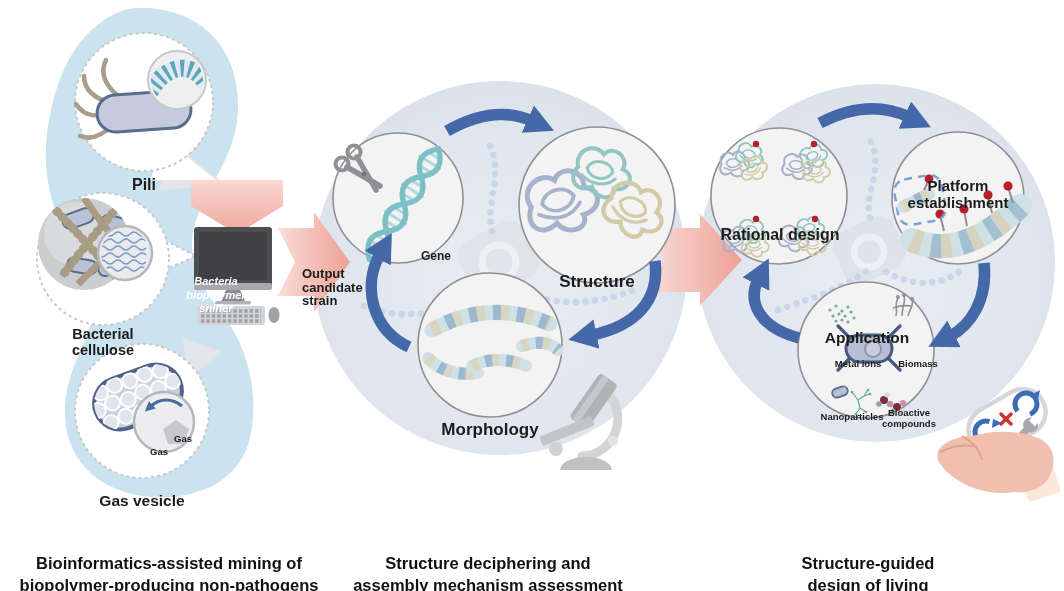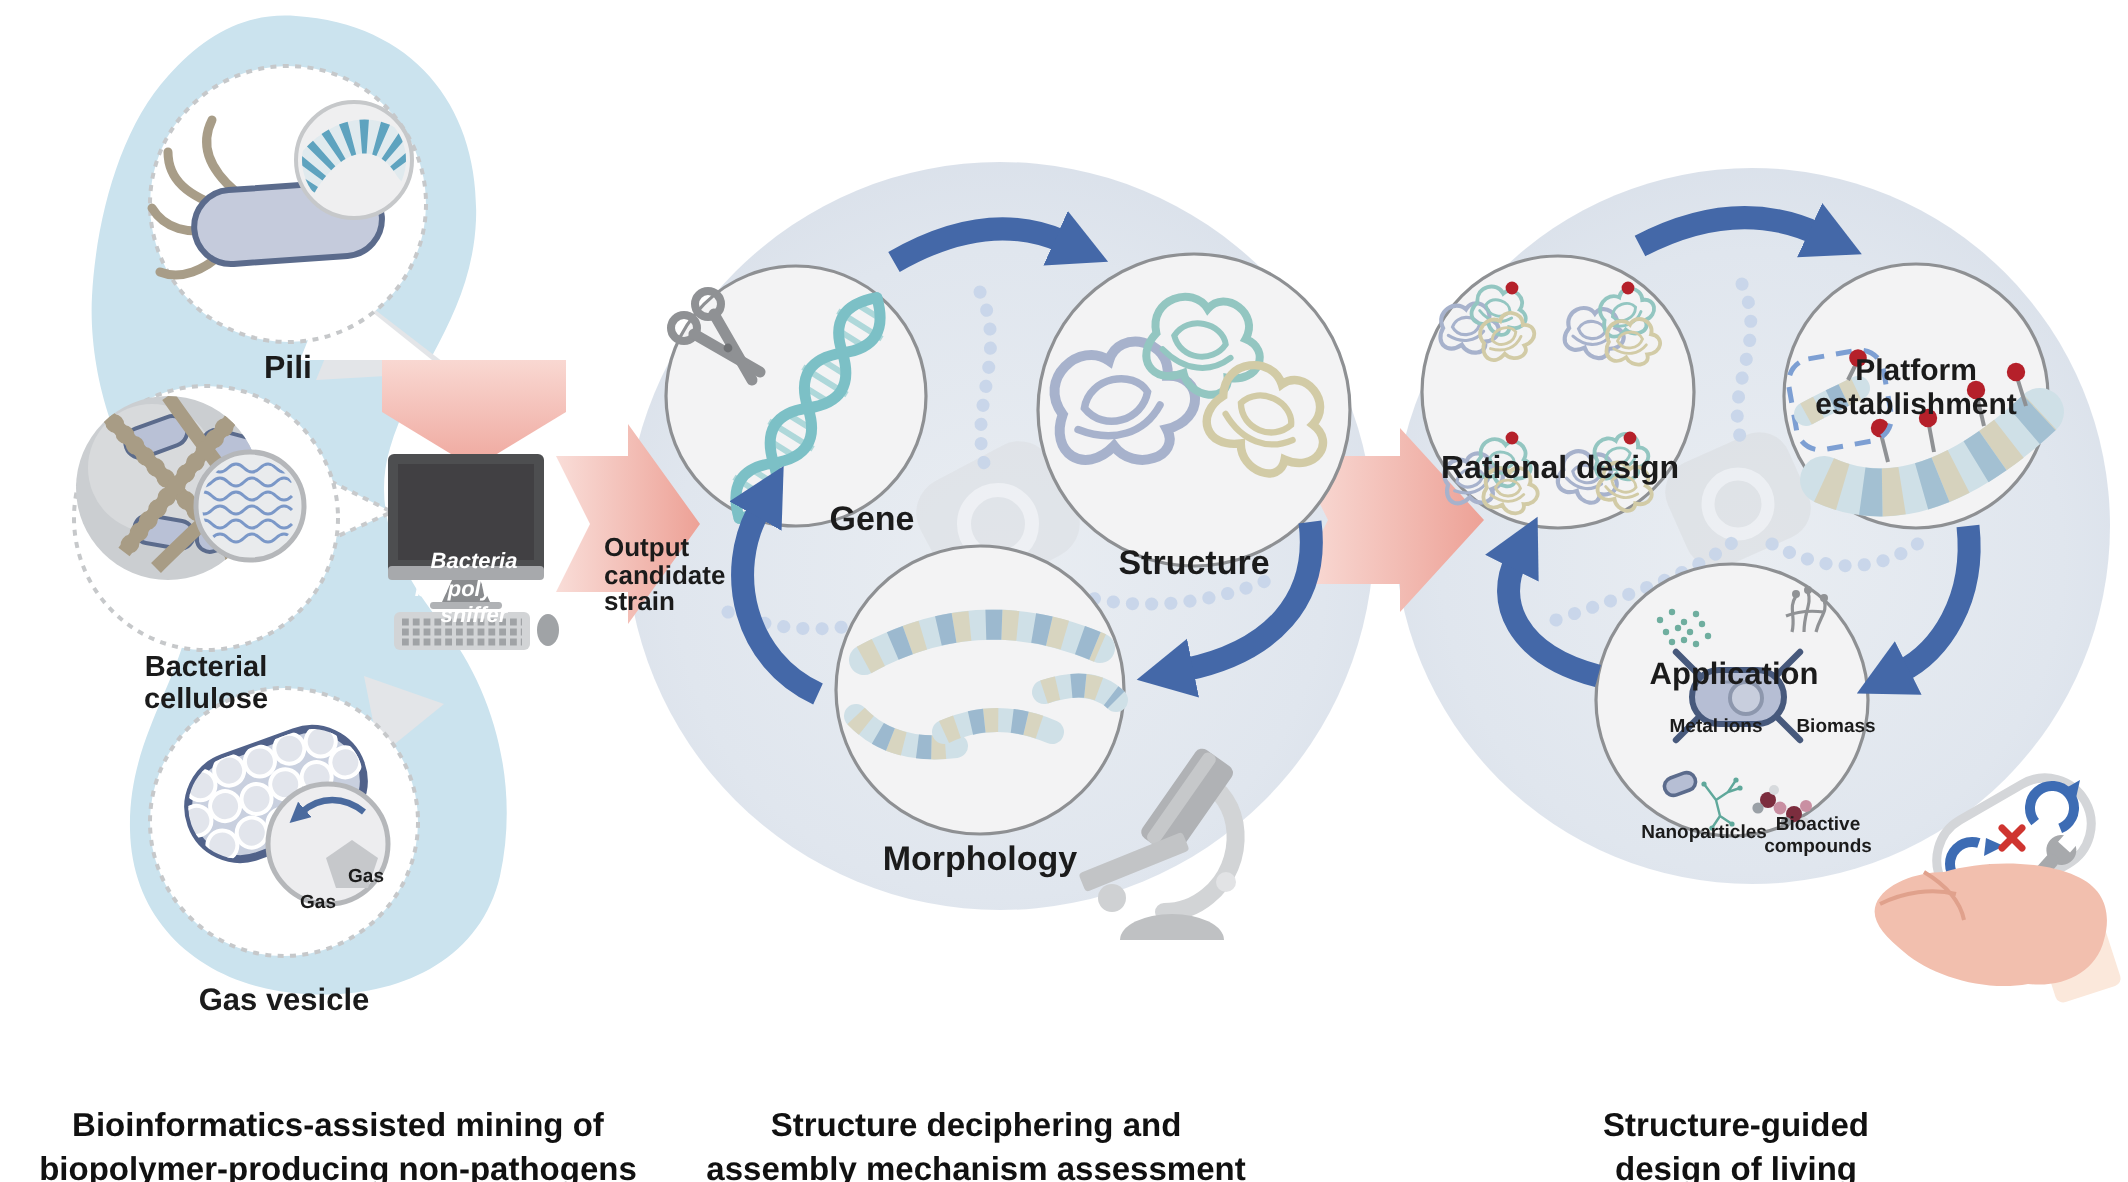--- a/index.html
+++ b/index.html
@@ -438,28 +438,28 @@
   </g>
 </svg>
 
 <div class="lbl f16" style="left:144px;top:138px;">Pili</div>
 <div class="lbl" style="left:103px;top:288px;font-size:14.5px;line-height:16px;">Bacterial
 cellulose</div>
 <div class="lbl" style="left:142px;top:454px;font-size:15.5px;">Gas vesicle</div>
 <div class="lbl tiny" style="left:171px;top:396px;">Gas</div>
 <div class="lbl tiny" style="left:147px;top:409px;">Gas</div>
 
-<div class="lbl screen" style="left:237px;top:237px;">Bacteria
+<div class="lbl screen" style="left:216px;top:237px;">Bacteria
 biopolymer
 sniffer</div>
 <div class="lbl lbl-left" style="left:272px;top:229px;font-size:13px;line-height:13.5px;padding-left:30px;">Output
 candidate
 strain</div>
 
-<div class="lbl" style="left:436px;top:212px;font-size:17px;">Gene</div>
+<div class="lbl" style="left:436px;top:212px;font-size:12px;">Gene</div>
 <div class="lbl" style="left:597px;top:234px;font-size:17px;">Structure</div>
 <div class="lbl" style="left:490px;top:382px;font-size:17px;">Morphology</div>
 
 <div class="lbl f16" style="left:780px;top:188px;">Rational design</div>
 <div class="lbl" style="left:958px;top:139px;font-size:15px;line-height:17px;">Platform
 establishment</div>
 <div class="lbl" style="left:867px;top:291px;font-size:15.5px;">Application</div>
 <div class="lbl tiny" style="left:846px;top:321px;">Metal ions</div>
 <div class="lbl tiny" style="left:906px;top:321px;">Biomass</div>
 <div class="lbl tiny" style="left:840px;top:374px;">Nanoparticles</div>

